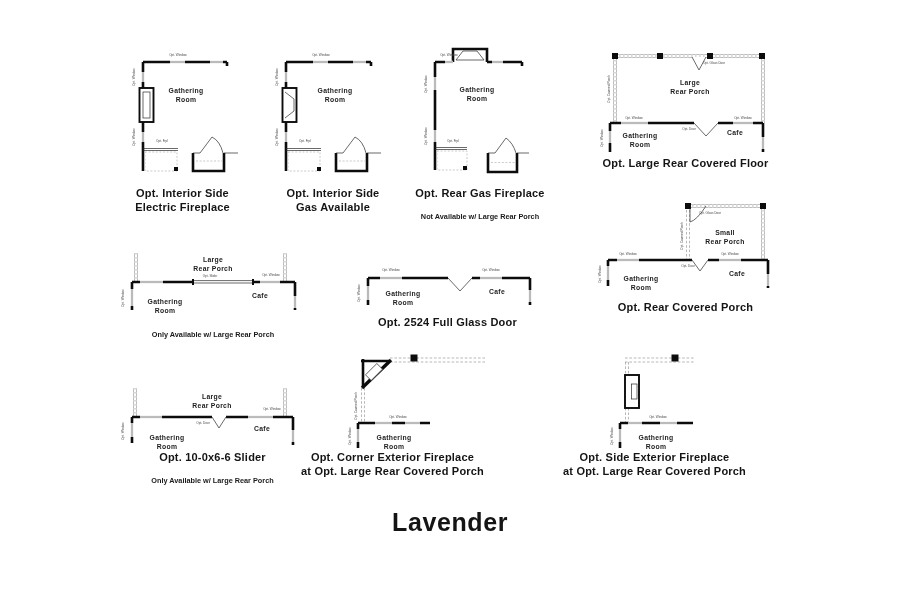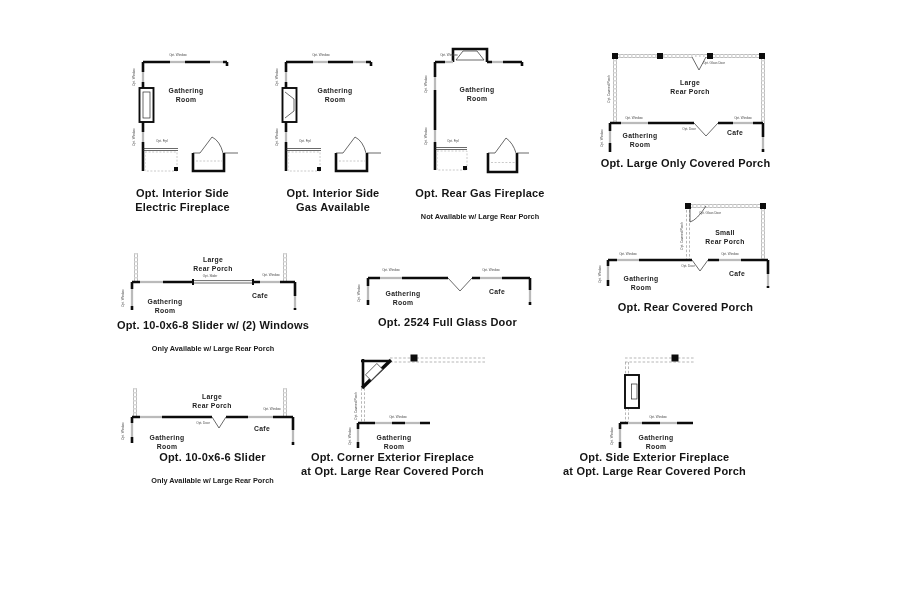--- a/index.html
+++ b/index.html
@@ -192,21 +192,21 @@
       <text class="tiny" x="41" y="75">Opt. Window</text>
       <text class="tiny" x="150" y="75">Opt. Window</text>
       <text class="tiny" x="96" y="86">Opt. Door</text>
       <text class="tiny" x="10" y="94" transform="rotate(-90 10 94)">Opt. Window</text>
       <text class="room" x="97" y="41">Large</text>
       <text class="room" x="97" y="50">Rear Porch</text>
       <text class="room" x="47" y="94">Gathering</text>
       <text class="room" x="47" y="103">Room</text>
       <text class="room" x="142" y="91">Cafe</text>
     </svg>
-    <div class="cap">Opt. Large Only Covered Porch</div>
+    <div class="cap">Opt. Large Rear Covered Floor</div>
   </div>
 
   <div class="fig" style="left:108px;top:248px;width:210px">
     <svg width="210" height="70" viewBox="0 0 210 70">
       <g>
         <line class="rail" x1="26.5" y1="5" x2="26.5" y2="34"></line>
           <line class="rail" x1="29.5" y1="5" x2="29.5" y2="34"></line>
           <line class="core" x1="28" y1="5" x2="28" y2="34"></line>
         <line class="rail" x1="175.5" y1="5" x2="175.5" y2="34"></line>
           <line class="rail" x1="178.5" y1="5" x2="178.5" y2="34"></line>
@@ -232,21 +232,20 @@
       </g>
       <text class="tiny" x="163" y="28">Opt. Window</text>
       <text class="tiny" x="102" y="29">Opt. Slider</text>
       <text class="tiny" x="16" y="50" transform="rotate(-90 16 50)">Opt. Window</text>
       <text class="room" x="105" y="14">Large</text>
       <text class="room" x="105" y="23">Rear Porch</text>
       <text class="room" x="57" y="56">Gathering</text>
       <text class="room" x="57" y="65">Room</text>
       <text class="room" x="152" y="50">Cafe</text>
     </svg>
-    <div class="cap">Opt. 10-0x6-8 Slider w/ (2) Windows</div>
     <div class="note">Only Available w/ Large Rear Porch</div>
   </div>
 
   <div class="fig" style="left:350px;top:258px;width:195px">
     <svg width="195" height="57" viewBox="0 0 195 57">
       <g>
         <path class="w" d="M18,20 H30 M52,20 H98 M122,20 H130 M152,20 H180 M18,20 V28 M18,42 V47 M180,20 V32 M180,44 V47"></path>
       </g>
       <g>
         <line class="wa" x1="30" y1="20" x2="52" y2="20"></line>
@@ -416,15 +415,16 @@
       <text class="tiny" x="96" y="66">Opt. Window</text>
       <text class="tiny" x="51" y="84" transform="rotate(-90 51 84)">Opt. Window</text>
       <text class="room" x="94" y="88">Gathering</text>
       <text class="room" x="94" y="97">Room</text>
     </svg>
     <div class="cap">Opt. Side Exterior Fireplace</div>
     <div class="cap">at Opt. Large Rear Covered Porch</div>
   </div>
 
   <div class="title">
+    <div class="t1">Lavender</div>
   </div>
 
 </div>
 
 </body></html>

